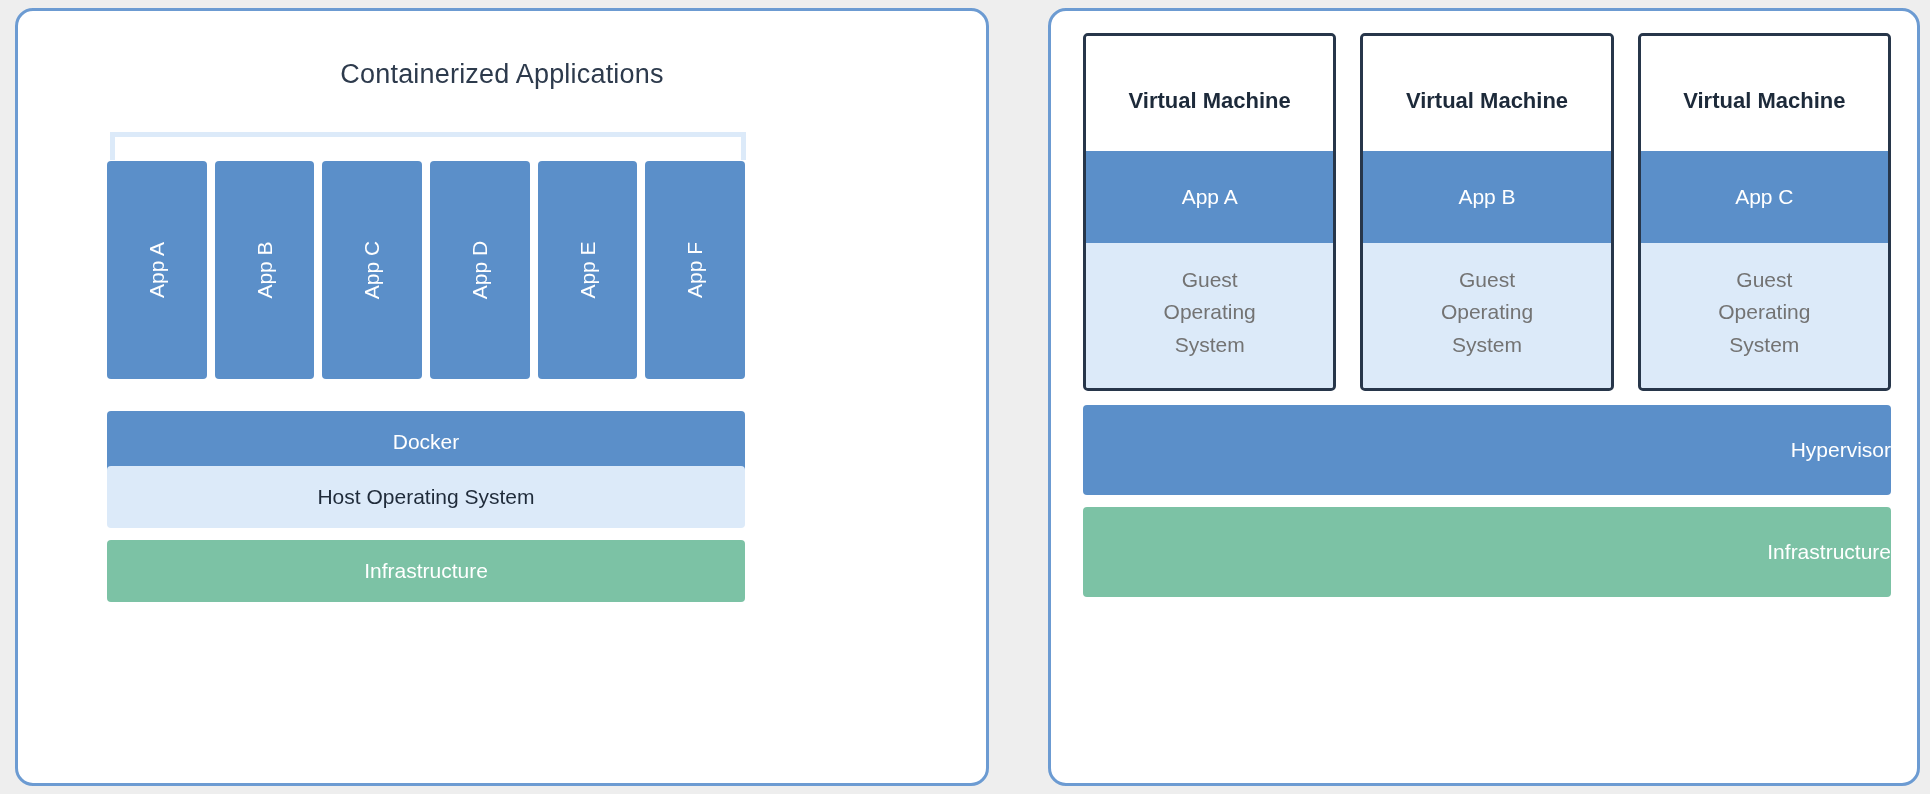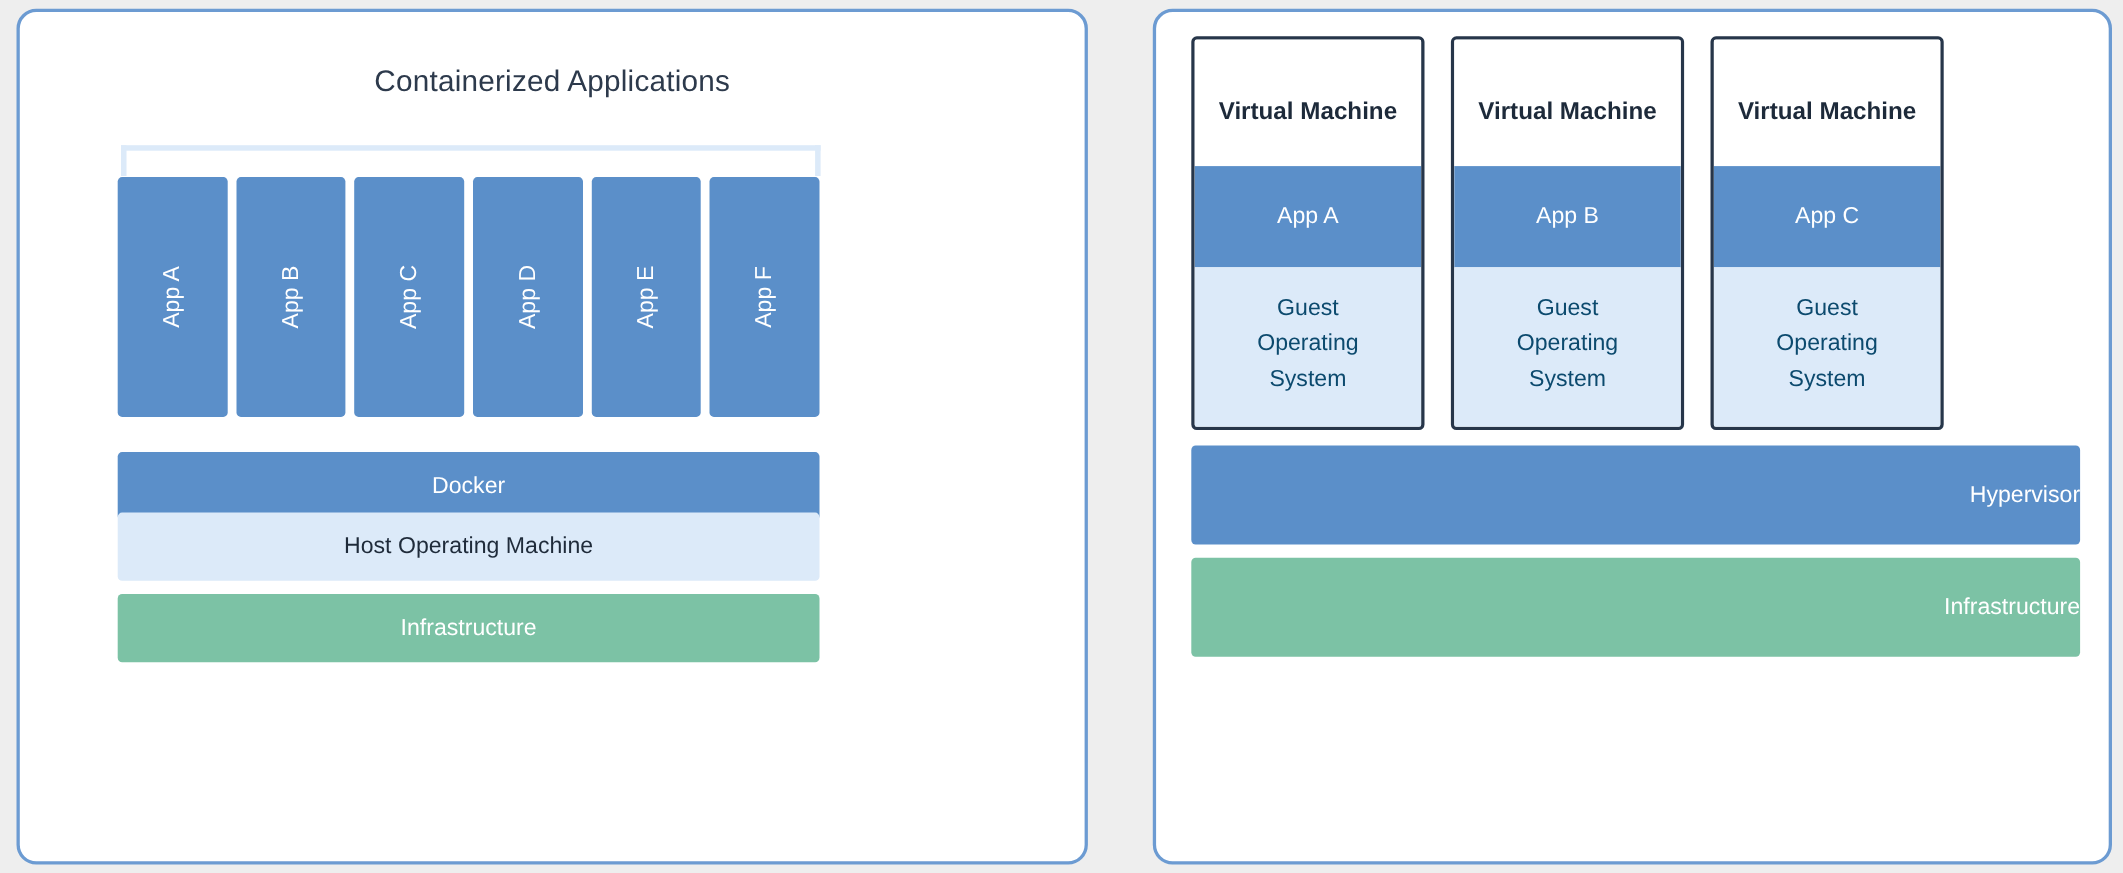--- a/index.html
+++ b/index.html
@@ -76,21 +76,21 @@
   .bar-lightblue{ background:#dceaf9; color:#1f2b3a; }
   .bar-green{ background:#7cc2a5; color:#ffffff; }
 
   #bar-docker{ top:400px; height:62px; }
   #bar-hostos{ top:455px; height:62px; }
   #bar-infra-left{ top:529px; height:62px; }
 
   
   .vm-row{
     position:absolute;
-    left:32px; top:22px; width:684px; height:358px;
+    left:32px; top:22px; width:808px; height:358px;
     display:flex; gap:24px;
   }
   .vm-box{
     flex:1 1 0;
     border:3px solid #27364a;
     border-radius:5px;
     box-sizing:border-box;
     background:#ffffff;
     display:flex; flex-direction:column;
     overflow:hidden;
@@ -108,21 +108,21 @@
   .vm-app{
     height:92px;
     background:#5b8fc9;
     color:#ffffff;
     font-size:21px;
     display:flex; align-items:center; justify-content:center;
   }
   .vm-guest{
     flex:1 1 auto;
     background:#dceaf9;
-    color:#0c4a6e;
+    color:#737373;
     font-size:21px;
     line-height:1.55;
     text-align:center;
     display:flex; align-items:center; justify-content:center;
     padding-bottom:6px;
     box-sizing:border-box;
   }
 
   .rbar{
     position:absolute;
@@ -165,21 +165,21 @@
       <div class="app-cell">
         <span class="vlabel">App F</span>
       </div>
     </div>
 
     <div class="stack-bar bar-blue" id="bar-docker">
       <span>Docker</span>
     </div>
 
     <div class="stack-bar bar-lightblue" id="bar-hostos">
-      <span>Host Operating Machine</span>
+      <span>Host Operating System</span>
     </div>
 
     <div class="stack-bar bar-green" id="bar-infra-left">
       <span>Infrastructure</span>
     </div>
 
   </div>
 
   <div class="panel" id="panel-right">
 

